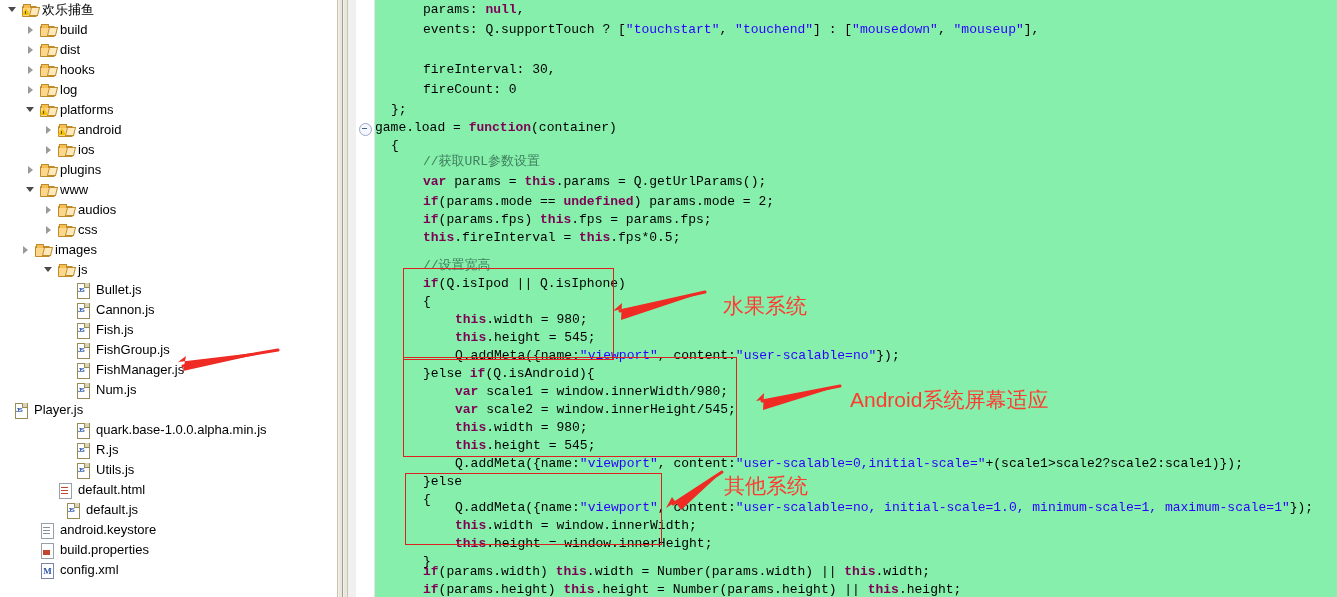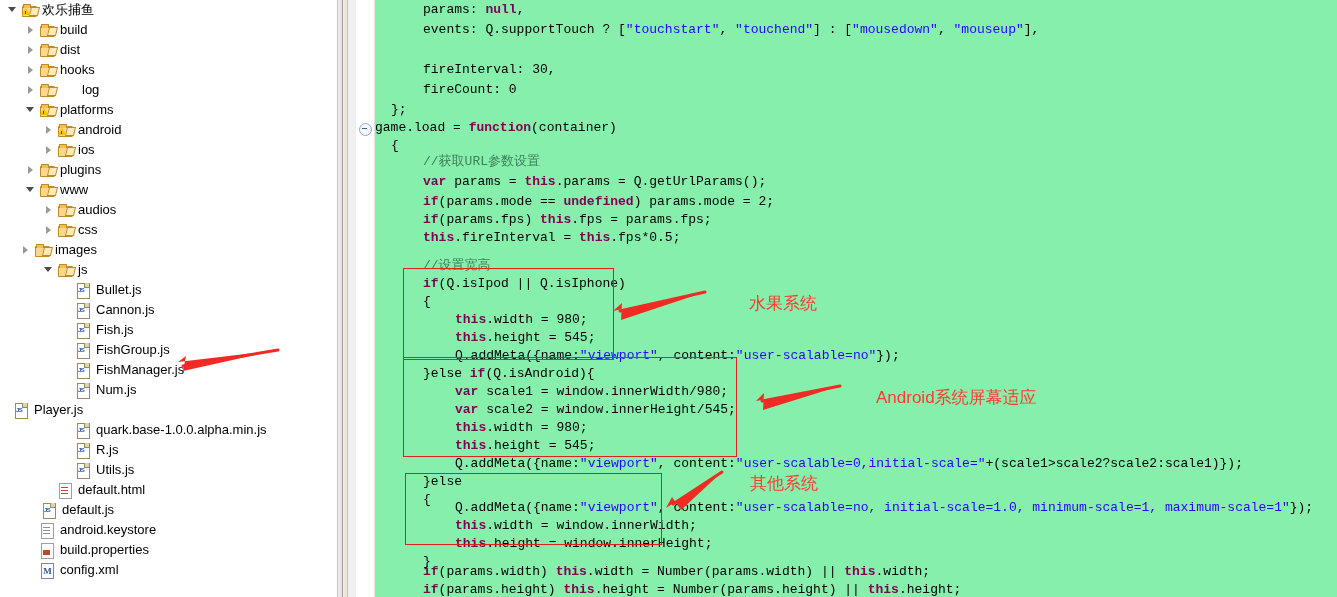--- a/index.html
+++ b/index.html
@@ -143,22 +143,22 @@
   .t-key{color:#7f0055;font-weight:bold;}
   .t-str{color:#2a00ff;}
   .t-cmt{color:#3f7f5f;}
   .t-plain{color:#000000;}
 
   
   .hl-box{
     position:absolute;border:1.5px solid #e02020;pointer-events:none;
   }
   .anno-text{
-    position:absolute;color:#ff3b30;font-size:17px;
-    font-family:"Liberation Sans", sans-serif;white-space:nowrap;margin-left:26px;
+    position:absolute;color:#ff3b30;font-size:21px;
+    font-family:"Liberation Sans", sans-serif;white-space:nowrap;
   }
   svg.arrows{position:absolute;left:0;top:0;width:1337px;height:597px;pointer-events:none;}
 </style>
 </head>
 <body>
 
 <div id="app">
 
   <div id="tree-panel">
       <div class="tree-row" style="padding-left: 8px;">
@@ -194,21 +194,21 @@
         <span class="twisty collapsed"></span>
         <span style="display: inline-flex; align-items: center;">
           <span class="ic ic-folder">
             <span class="ic-folder-deco"></span>
           </span>
           <span>hooks</span>
         </span>
       </div>
       <div class="tree-row" style="padding-left: 26px;">
         <span class="twisty collapsed"></span>
-        <span style="display: inline-flex; align-items: center; gap: 22px;">
+        <span style="display: inline-flex; align-items: center;">
           <span class="ic ic-folder">
             <span class="ic-folder-deco"></span>
           </span>
           <span>log</span>
         </span>
       </div>
       <div class="tree-row" style="padding-left: 26px;">
         <span class="twisty expanded"></span>
         <span style="display: inline-flex; align-items: center;">
           <span class="ic ic-folder">
@@ -383,21 +383,21 @@
           <span>Utils.js</span>
         </span>
       </div>
       <div class="tree-row" style="padding-left: 44px;">
         <span class="twisty none"></span>
         <span style="display: inline-flex; align-items: center;">
           <span class="ic ic-doc"></span>
           <span>default.html</span>
         </span>
       </div>
-      <div class="tree-row" style="padding-left: 28px;">
+      <div class="tree-row" style="padding-left: 52px;">
         <span class="twisty none"></span>
         <span style="display: inline-flex; align-items: center;">
           <span class="ic ic-js">
             <span class="ic-js-fold"></span>
           </span>
           <span>default.js</span>
         </span>
       </div>
       <div class="tree-row" style="padding-left: 26px;">
         <span class="twisty none"></span>

